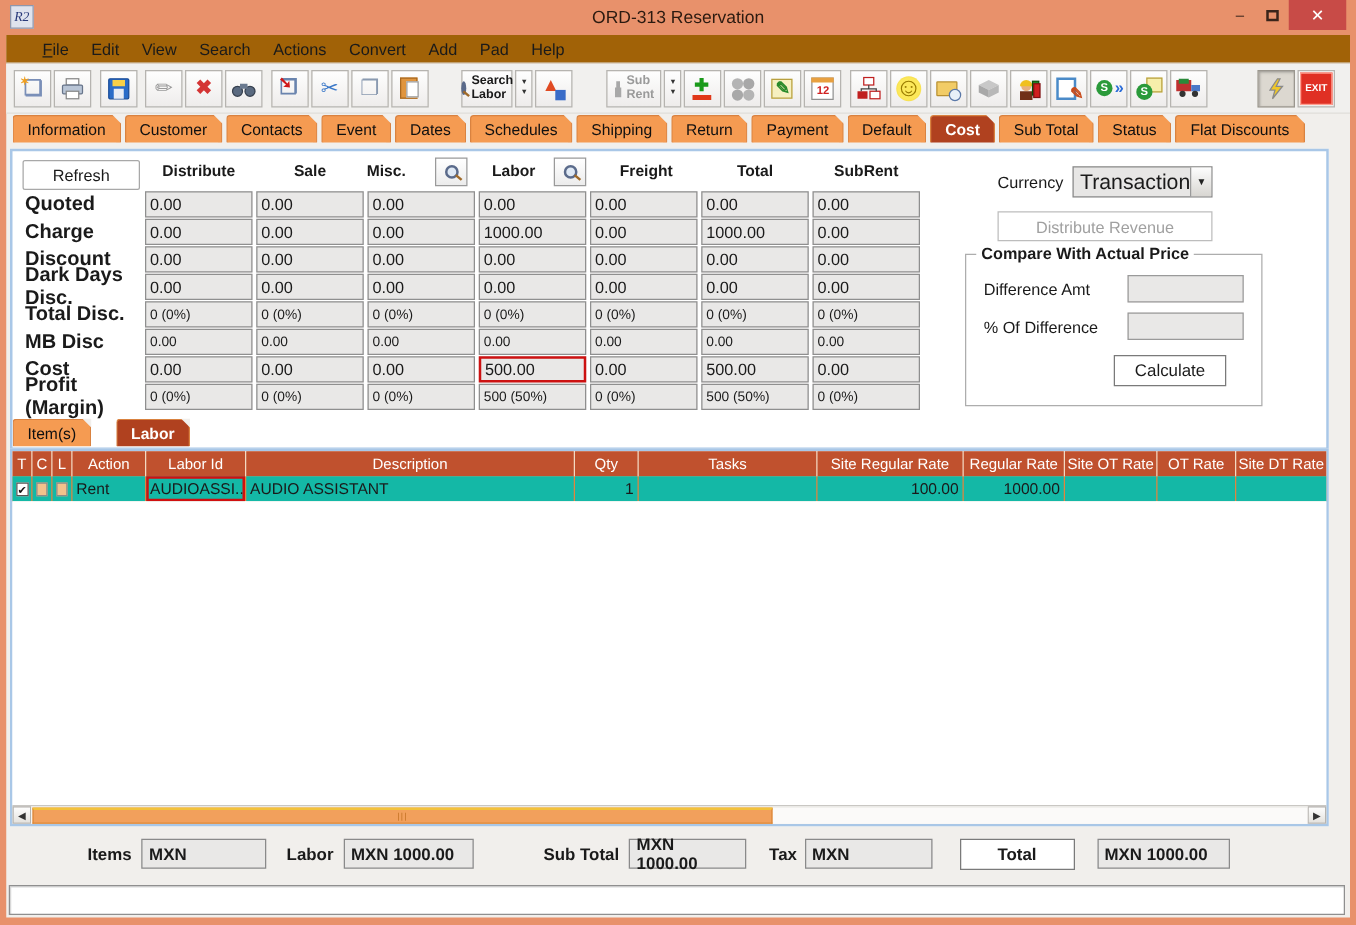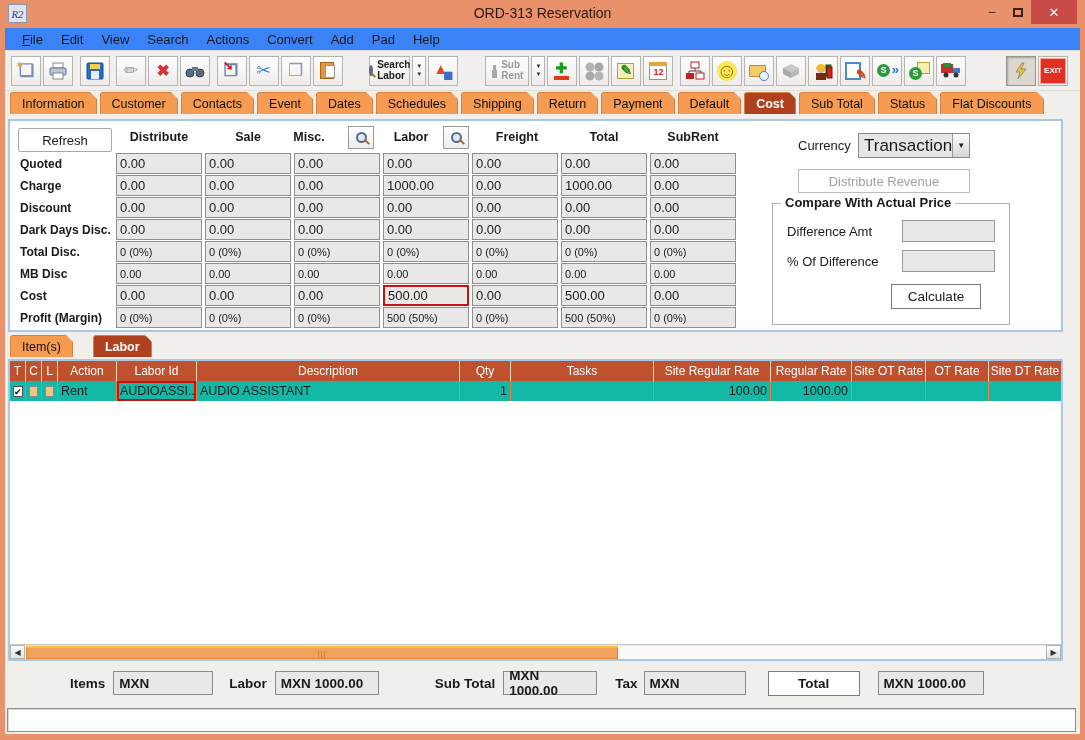--- a/index.html
+++ b/index.html
@@ -14,22 +14,22 @@
   .win-title { position:absolute; left:0; right:0; top:5px; text-align:center; font-size:14px; color:#2b1a10; }
   .winbtns { position:absolute; right:8px; top:0; height:24px; display:flex; align-items:center; }
   .wbtn { width:26px; height:22px; display:flex; align-items:center; justify-content:center;
           font-size:12px; color:#3a241a; cursor:default; }
   .wbtn.max span { width:10px; height:9px; border:2px solid #3a241a; display:block; }
   .wbtn.close { width:46px; height:24px; background:#C84B47; color:#fff; font-size:13px; }
 
   
   .content { position:absolute; left:5px; top:28px; width:1075px; height:706px; background:#f1efec; }
 
-  .menubar { position:absolute; left:0; top:0; right:0; height:23px; background:#3b82f6;
-             border-bottom:1px solid #e2e0dd; display:flex; align-items:center; padding-left:8px; font-size:13px; }
+  .menubar { position:absolute; left:0; top:0; right:0; height:23px; background:#a16207;
+             border-bottom:1px solid #e2e0dd; display:flex; align-items:center; padding-left:20px; font-size:13px; }
   .menu-item { padding:2px 9px; }
   .menu-item:first-child::first-letter { text-decoration:underline; }
 
   
   .toolbar { position:absolute; left:0; top:23px; right:0; height:40px; background:#f1f0ee;
              display:flex; align-items:center; padding-left:6px; border-bottom:1px solid #e0ded9; }
   .tbtn { height:30px; min-width:30px; background:linear-gradient(#fefefe,#eeeceb); border:1px solid #b6b4b0;
           margin-right:2px; display:flex; align-items:center; justify-content:center; position:relative; font-size:16px; }
   .tgap { width:9px; }
   .i { line-height:1; }
@@ -46,31 +46,31 @@
   .pressed { background:#dcd8d0; border:1px solid #9a968e; box-shadow:inset 1px 1px 2px rgba(0,0,0,.25); }
 
   
   .maintabs { position:absolute; left:5px; top:64px; display:flex; gap:3px; z-index:3; }
   .tab { background:#F59B52; border:1px solid #d9principal; border:1px solid #d98240; border-bottom:none;
          border-radius:3px 7px 0 0; padding:4px 11px 3px; font-size:12.5px; color:#101010; position:relative; }
   .tab::after { content:""; position:absolute; top:-1px; right:-1px; border-top:7px solid #f1efec; border-left:7px solid transparent; }
   .tab.sel { background:#B0411F; color:#fff; font-weight:bold; }
 
   
-  .upanel { position:absolute; left:3px; top:91px; width:1055px; height:213px; background:#fff;
+  .upanel { position:absolute; left:3px; top:91px; width:1055px; height:241px; background:#fff;
             border:2px solid #a9c7e7; }
   .refresh { position:absolute; left:8px; top:7px; width:94px; height:24px; background:#fff;
              border:1px solid #a8a8a8; border-radius:2px; font-size:13px; display:flex; align-items:center; justify-content:center; }
   .colh { position:absolute; top:9px; font-weight:bold; font-size:12.5px; text-align:center; }
   .magbtn { position:absolute; top:5px; width:26px; height:23px; background:linear-gradient(#fff,#ececec);
             border:1px solid #9a9a9a; display:flex; align-items:center; justify-content:center; }
   .costgrid { position:absolute; left:4px; top:32px; display:grid; grid-template-columns:102px repeat(7, 89px);
               grid-auto-rows:21px; row-gap:1px; }
   .grow { display:contents; }
-  .gl { font-weight:bold; font-size:12px; display:flex; align-items:center; padding-left:6px; }
+  .gl { font-weight:bold; font-size:16px; display:flex; align-items:center; padding-left:6px; }
   .gc { background:#e9e8e7; border:1px solid #8f8f8f; margin-right:3px; font-size:13px; padding:0 3px;
         display:flex; align-items:center; overflow:hidden; }
   .grow.small .gc { font-size:11px; }
   .gc.focus { border:2px solid #CC1111; }
 
   .cur-label { position:absolute; left:788px; top:17px; font-size:13px; }
   .combo { position:absolute; left:848px; top:12px; width:112px; height:25px; border:1px solid #8a8a8a;
            background:#e7e6e5; display:flex; }
   .combo-val { flex:1; font-size:17px; display:flex; align-items:center; padding-left:5px; }
   .combo-arrow { width:19px; background:linear-gradient(#fdfdfd,#d8d6d2); border-left:1px solid #9a9a9a;

